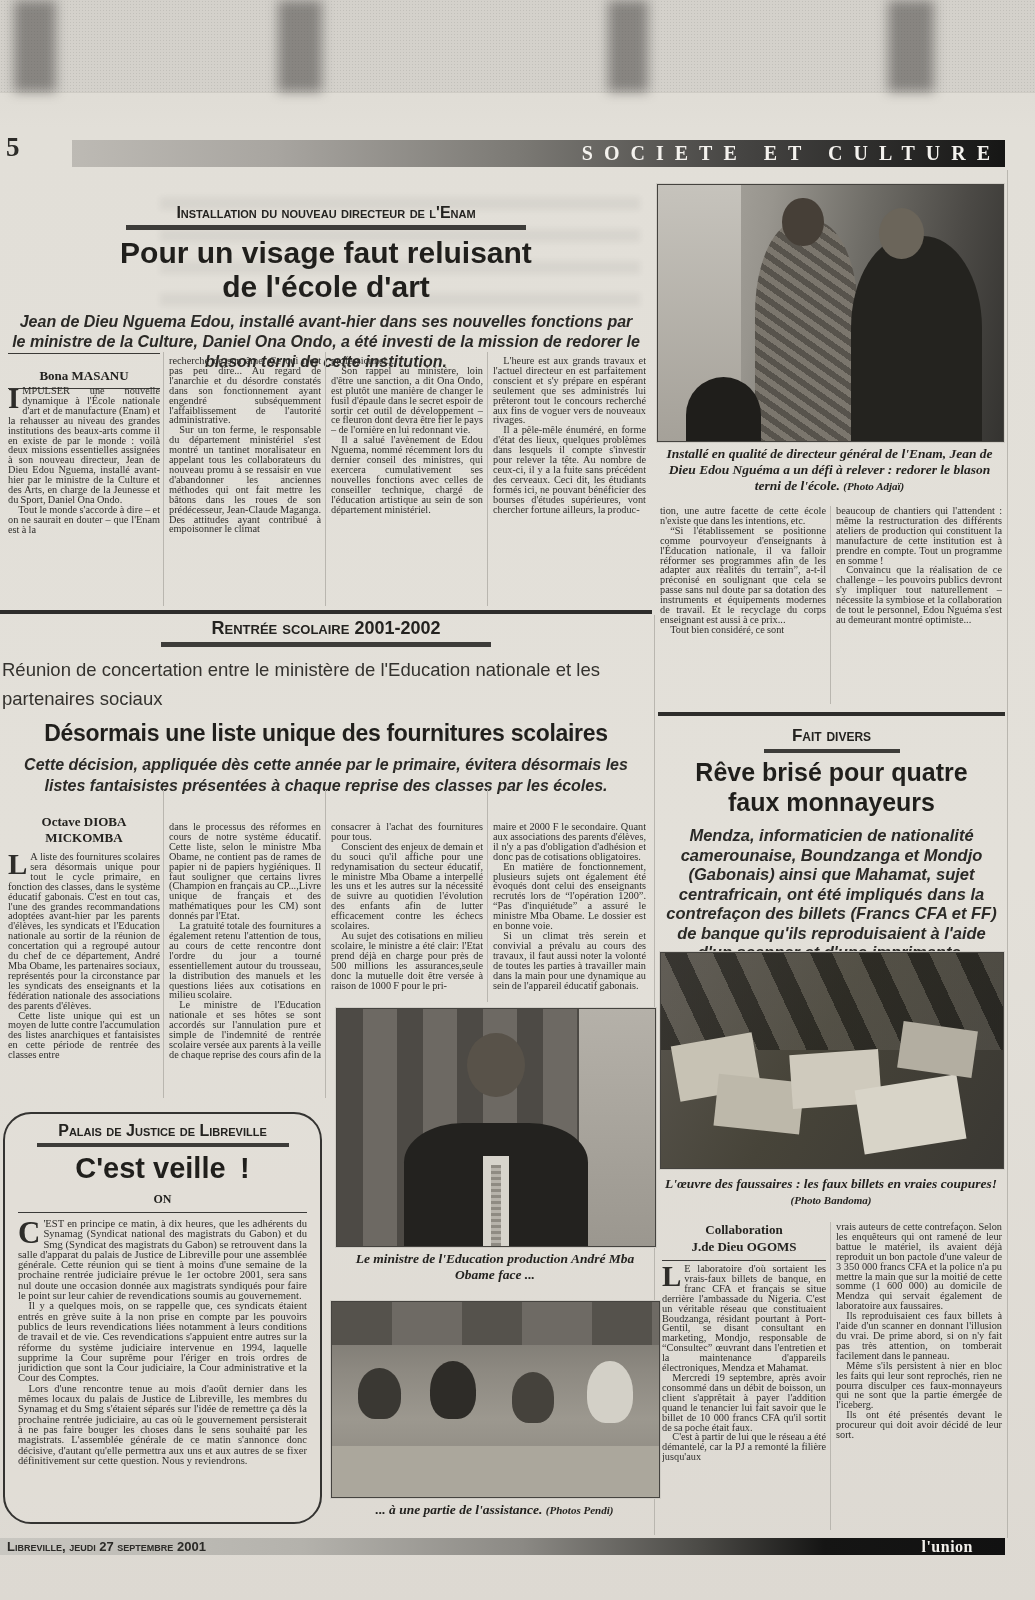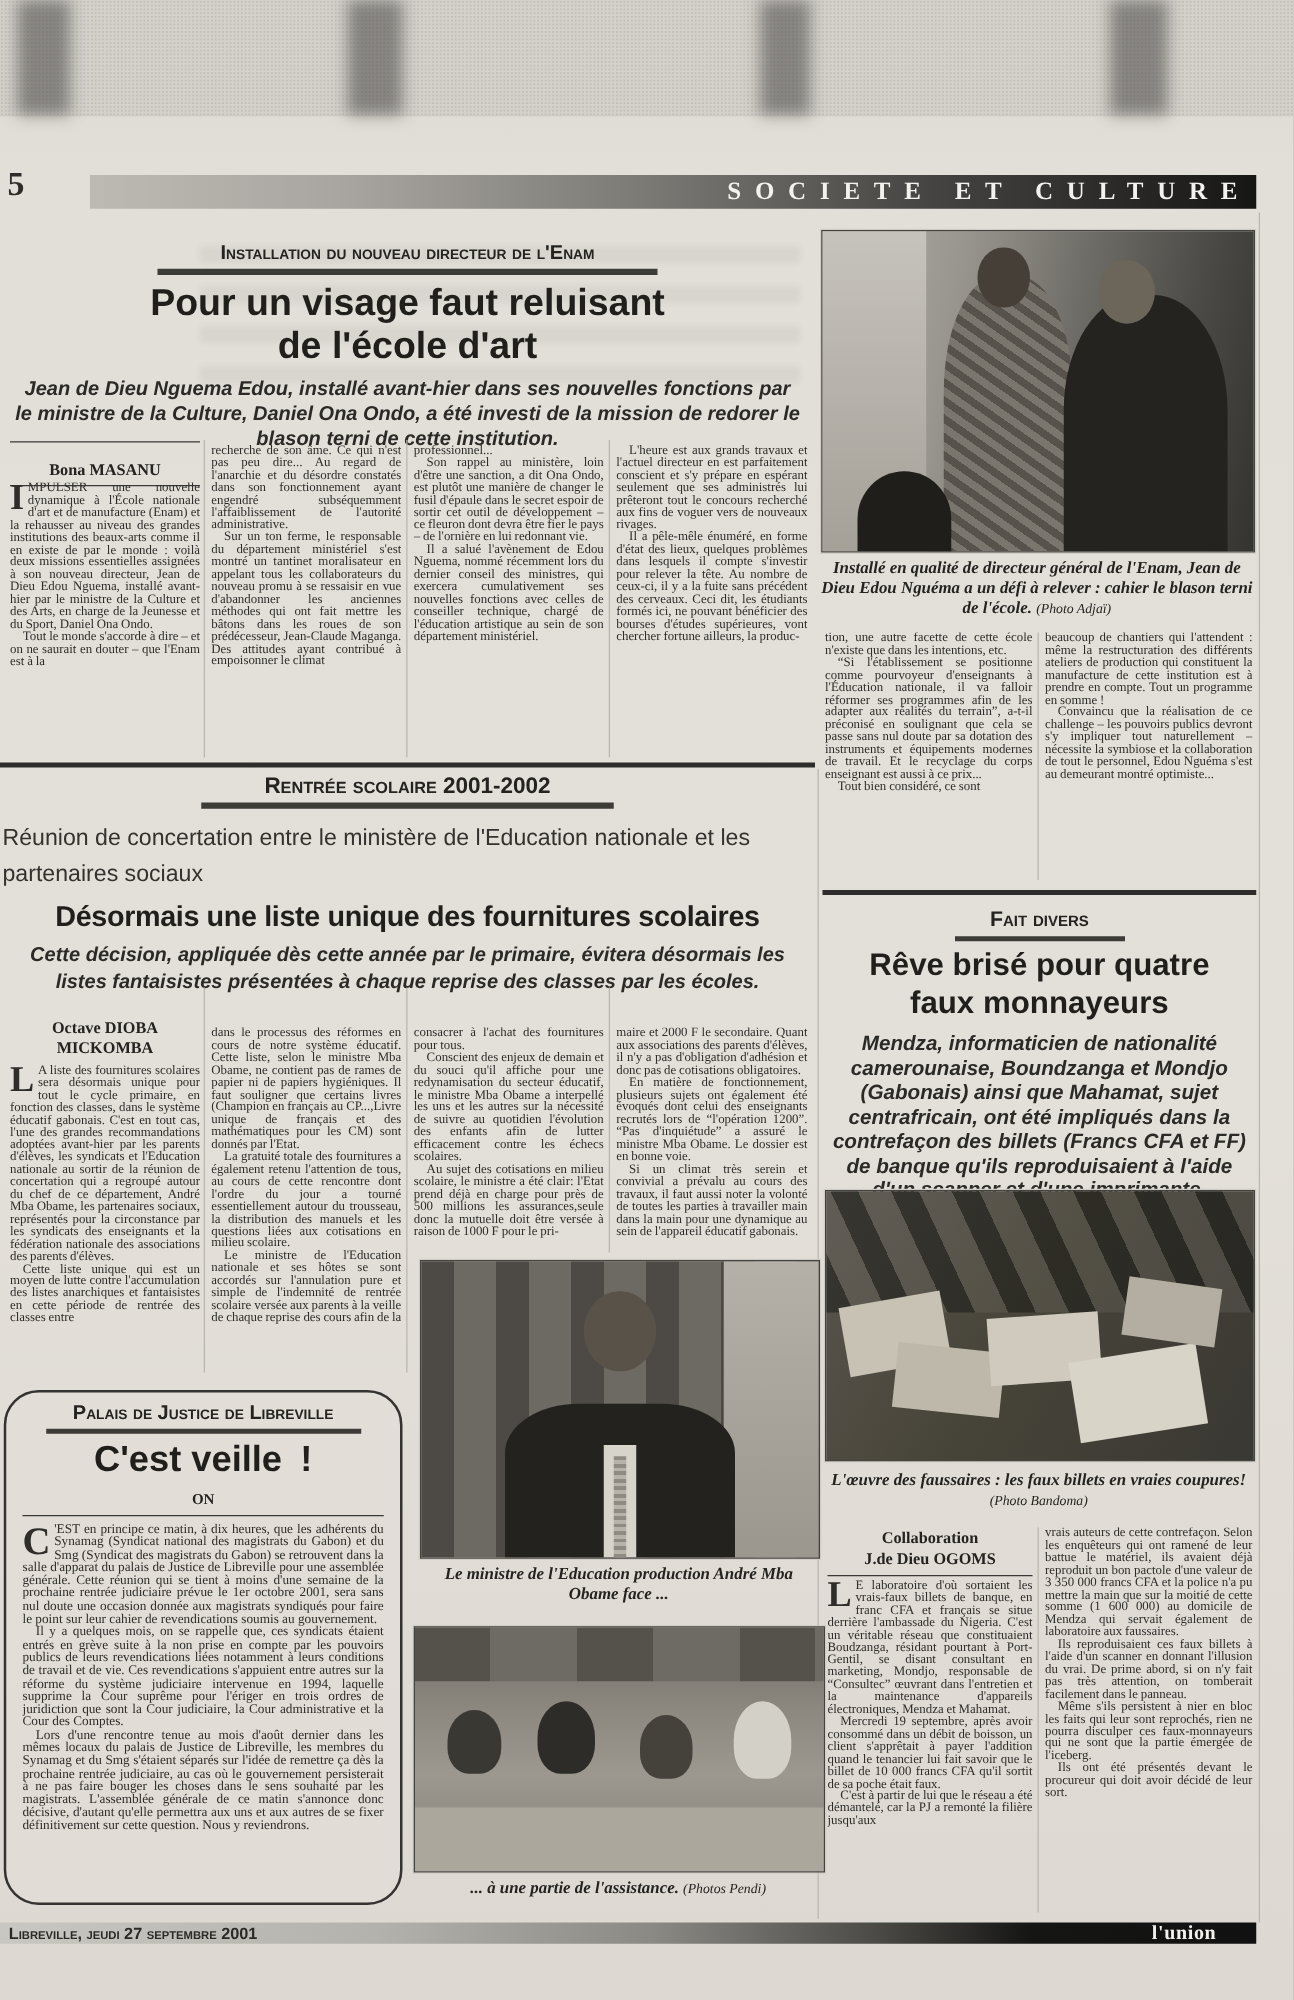--- a/index.html
+++ b/index.html
@@ -25,21 +25,21 @@
   .kbar{background:#3d3c39;margin:3px auto 0;}
   .headline{font-family:"Liberation Sans",sans-serif;font-weight:700;text-align:center;
             color:#201f1c;white-space:pre-line;}
   .standfirst{font-family:"Liberation Sans",sans-serif;font-style:italic;font-weight:600;
               text-align:center;color:#2b2a27;}
   .byline{font-weight:700;text-align:center;white-space:pre-line;color:#242320;}
   .bcol{font-size:10.3px;line-height:9.9px;text-align:justify;white-space:pre-line;
         overflow:hidden;color:#2e2d2a;word-spacing:-0.3px;}
   .dc{float:left;font-weight:700;font-size:29px;line-height:23px;padding:1px 3px 0 0;}
   .caption{font-weight:700;font-style:italic;text-align:center;font-size:13.5px;line-height:1.2;color:#242320;}
-  .credit{font-weight:400;font-size:11px;margin-top:32px;}
+  .credit{font-weight:700;font-size:11px;margin-top:32px;}
   .vr{position:absolute;width:1px;background:#b9b6af;}
   .hrule{position:absolute;background:#2e2d2b;}
   .photo{position:absolute;border:1px solid #45433f;overflow:hidden;box-shadow:0 0 0 1px #d0cdc6;}
   .ph{position:absolute;}
   
   .pbox{border:2px solid #343331;border-radius:24px/28px;padding:8px 13px 0 13px;background:rgba(228,225,218,.45);}
   .pbody{font-size:10.6px;line-height:10.3px;text-align:justify;white-space:pre-line;overflow:hidden;color:#2e2d2a;}
   .pdc{float:left;font-weight:700;font-size:31px;line-height:25px;padding:1px 3px 0 0;}
   
   .footbar{display:flex;align-items:center;justify-content:space-between;
@@ -59,21 +59,21 @@
     <i class="streak" style="left:608px;width:40px;"></i>
     <i class="streak" style="left:888px;width:46px;"></i>
   </div>
   <div class="abs ghost" style="left:160px;top:196px;width:480px;height:110px;"></div>
 
   <div class="abs pagenum" style="left:6px;top:132px;">5</div>
   <div class="abs secbar" style="left:72px;top:140px;width:933px;height:27px;">
       <span class="sectitle">SOCIETE ET CULTURE</span>
     </div>
 
-  <div class="abs" style="left:4px;top:194px;width:644px;">
+  <div class="abs" style="left:4px;top:204px;width:644px;">
     <div class="kicker" style="font-size:16px;">Installation du nouveau directeur de l'Enam</div>
     <div class="kbar" style="width:400px;height:5px;"></div>
     <div class="headline" style="font-size:30px;line-height:34px;margin-top:6px;">Pour un visage faut reluisant
 de l'école d'art</div>
     <div class="standfirst" style="font-size:16px;line-height:20px;margin:8px 8px 0;">Jean de Dieu Nguema Edou, installé avant-hier dans ses nouvelles fonctions par le ministre de la Culture, Daniel Ona Ondo, a été investi de la mission de redorer le blason terni de cette institution.</div>
   </div>
   <div class="abs byline" style="left:8px;top:353px;width:152px;font-size:13px;border-top:1.5px solid #3b3a37;border-bottom:1.5px solid #3b3a37;padding:14px 0 4px;">Bona MASANU</div>
   <div class="abs bcol" style="left:8px;top:386px;width:152px;height:222px;"><span class="dc">I</span><span>MPULSER une nouvelle dynamique à l'École nationale d'art et de manufacture (Enam) et la rehausser au niveau des grandes institutions des beaux-arts comme il en existe de par le monde : voilà deux missions essentielles assignées à son nouveau directeur, Jean de Dieu Edou Nguema, installé avant-hier par le ministre de la Culture et des Arts, en charge de la Jeunesse et du Sport, Daniel Ona Ondo.
  Tout le monde s'accorde à dire – et on ne saurait en douter – que l'Enam est à la</span></div>
   <div class="abs bcol" style="left:169px;top:356px;width:152px;height:252px;">recherche de son âme. Ce qui n'est pas peu dire... Au regard de l'anarchie et du désordre constatés dans son fonctionnement ayant engendré subséquemment l'affaiblissement de l'autorité administrative.
@@ -88,21 +88,21 @@
   <i class="vr" style="left:487px;top:352px;height:254px;"></i>
 
   <div class="photo" style="left:657px;top:184px;width:345px;height:256px;background:linear-gradient(100deg,#b3b0a9 0%,#98958e 30%,#767younger 0,#6f6d67 55%,#4c4a46 80%,#343330 100%);background:linear-gradient(100deg,#b3b0a9 0%,#98958e 30%,#6f6d67 55%,#4c4a46 80%,#343330 100%);">
     <i class="ph" style="left:0;top:0;width:24%;height:100%;background:linear-gradient(#c6c3bc,#a5a199);"></i>
     <i class="ph" style="left:28%;bottom:0;width:30%;height:86%;background:repeating-linear-gradient(35deg,#57534c 0 6px,#7b766d 6px 12px);border-radius:42% 42% 0 0;"></i>
     <i class="ph" style="left:36%;top:5%;width:12%;height:19%;background:#463f37;border-radius:50%;"></i>
     <i class="ph" style="right:6%;bottom:0;width:38%;height:80%;background:#24231f;border-radius:45% 45% 0 0;"></i>
     <i class="ph" style="right:23%;top:9%;width:13%;height:20%;background:#6b655a;border-radius:50%;"></i>
     <i class="ph" style="left:8%;bottom:-5%;width:22%;height:30%;background:#1f1e1b;border-radius:50% 50% 0 0;"></i>
   </div>
-  <div class="abs caption" style="left:657px;top:446px;width:345px;"><span>Installé en qualité de directeur général de l'Enam, Jean de Dieu Edou Nguéma a un défi à relever : cahier le blason terni de l'école.</span> <span class="credit">(Photo Adjaï)</span></div>
+  <div class="abs caption" style="left:657px;top:446px;width:345px;"><span>Installé en qualité de directeur général de l'Enam, Jean de Dieu Edou Nguéma a un défi à relever : redorer le blason terni de l'école.</span> <span class="credit">(Photo Adjaï)</span></div>
   <div class="abs bcol" style="left:660px;top:506px;width:166px;height:200px;">tion, une autre facette de cette école n'existe que dans les intentions, etc.
  “Si l'établissement se positionne comme pourvoyeur d'enseignants à l'Éducation nationale, il va falloir réformer ses programmes afin de les adapter aux réalités du terrain”, a-t-il préconisé en soulignant que cela se passe sans nul doute par sa dotation des instruments et équipements modernes de travail. Et le recyclage du corps enseignant est aussi à ce prix...
  Tout bien considéré, ce sont</div>
   <div class="abs bcol" style="left:836px;top:506px;width:166px;height:200px;">beaucoup de chantiers qui l'attendent : même la restructuration des différents ateliers de production qui constituent la manufacture de cette institution est à prendre en compte. Tout un programme en somme !
  Convaincu que la réalisation de ce challenge – les pouvoirs publics devront s'y impliquer tout naturellement – nécessite la symbiose et la collaboration de tout le personnel, Edou Nguéma s'est au demeurant montré optimiste...</div>
   <i class="vr" style="left:830px;top:506px;height:198px;"></i>
 
   <div class="hrule" style="left:0;top:610px;width:652px;height:4px;"></div>
   <i class="vr" style="left:654px;top:615px;height:920px;"></i>
   <i class="vr" style="left:1007px;top:170px;height:1368px;"></i>

